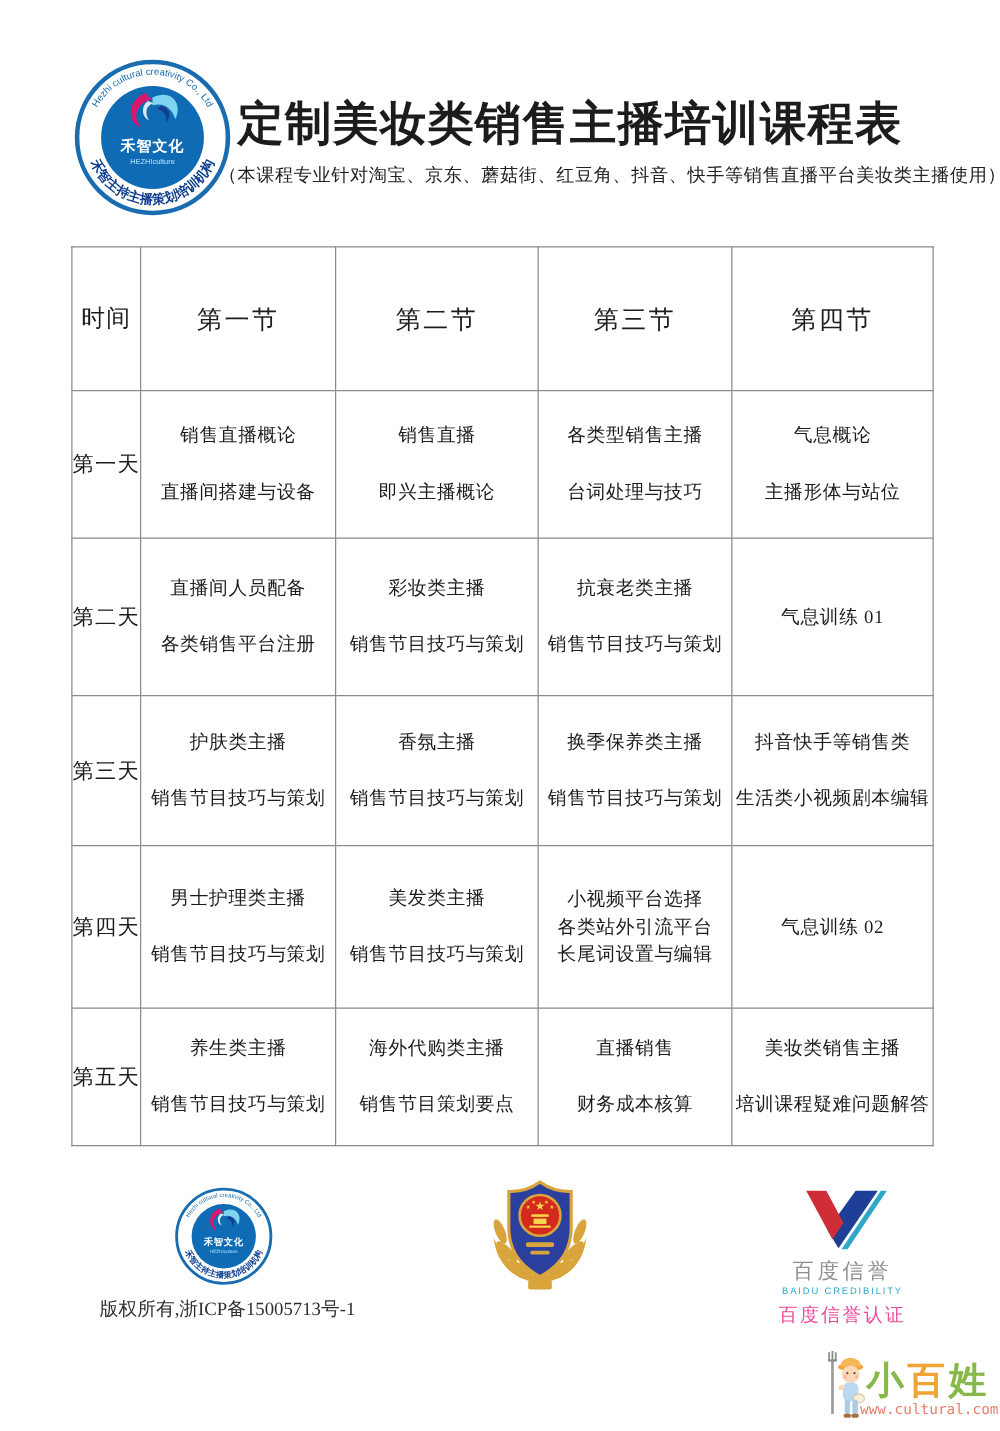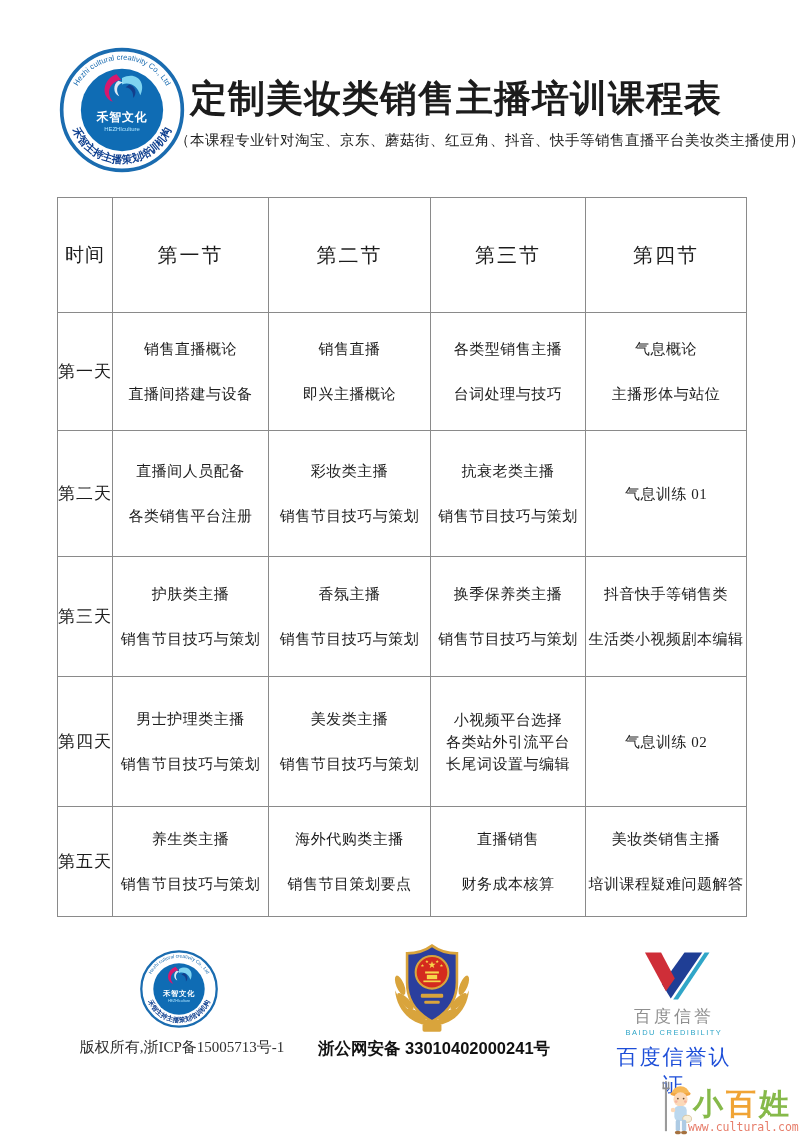--- a/index.html
+++ b/index.html
@@ -38,21 +38,21 @@
   .ftr-copy{position:absolute;left:62px;top:1038px;width:240px;text-align:center;
         font-size:15px;color:#2e2e2e;font-family:Liberation Serif, serif;white-space:nowrap;}
   .ftr-badge{position:absolute;left:389px;top:941px;width:86px;height:97px;}
   .ftr-police{position:absolute;left:318px;top:1038px;width:230px;text-align:center;font-weight:bold;
         font-size:16.5px;color:#111;font-family:"Liberation Sans","DejaVu Sans",sans-serif;white-space:nowrap;}
   .baidu-block{position:absolute;left:608px;top:951px;width:132px;text-align:center;
         font-family:"Liberation Sans","DejaVu Sans",sans-serif;}
   .baidu-v{width:88px;height:50px;display:block;margin:0 auto;}
   .baidu-cn{margin-top:4px;font-size:17px;letter-spacing:3px;color:var(--baidu_gray);}
   .baidu-en{margin-top:0;font-size:7.5px;letter-spacing:1.5px;color:var(--baidu_cyan);}
-  .baidu-cert{margin-top:6px;font-size:21px;letter-spacing:2px;color:#1d4ed8;}
+  .baidu-cert{margin-top:6px;font-size:15px;letter-spacing:2px;color:#ec4899;}
   
   .wm{position:absolute;left:660px;top:1078px;width:140px;height:64px;}
   .wm-mascot{position:absolute;left:2px;top:2px;width:30px;height:60px;}
   .wm-name{position:absolute;left:33px;top:6px;font-size:30px;font-weight:bold;letter-spacing:3px;
         font-family:"DejaVu Sans","Liberation Sans",sans-serif;white-space:nowrap;}
   .wm-url{position:absolute;left:28px;top:42px;font-size:11.5px;color:var(--wm_url);
         font-family:"DejaVu Sans Mono","Liberation Mono",monospace;white-space:nowrap;}
 </style>
 </head>
 <body>
@@ -261,21 +261,20 @@
   </table>
 
   <svg class="ftr-logo">
       <use href="#hezhi-logo"></use>
     </svg>
   <div class="ftr-copy">版权所有,浙ICP备15005713号-1</div>
 
   <svg class="ftr-badge">
       <use href="#police-badge"></use>
     </svg>
-  <div class="ftr-police">浙公网安备 33010402000241号</div>
 
   <div class="baidu-block">
     <svg class="baidu-v">
         <use href="#baidu-v"></use>
       </svg>
     <div class="baidu-cn">百度信誉</div>
     <div class="baidu-en">BAIDU CREDIBILITY</div>
     <div class="baidu-cert">百度信誉认证</div>
   </div>
 

